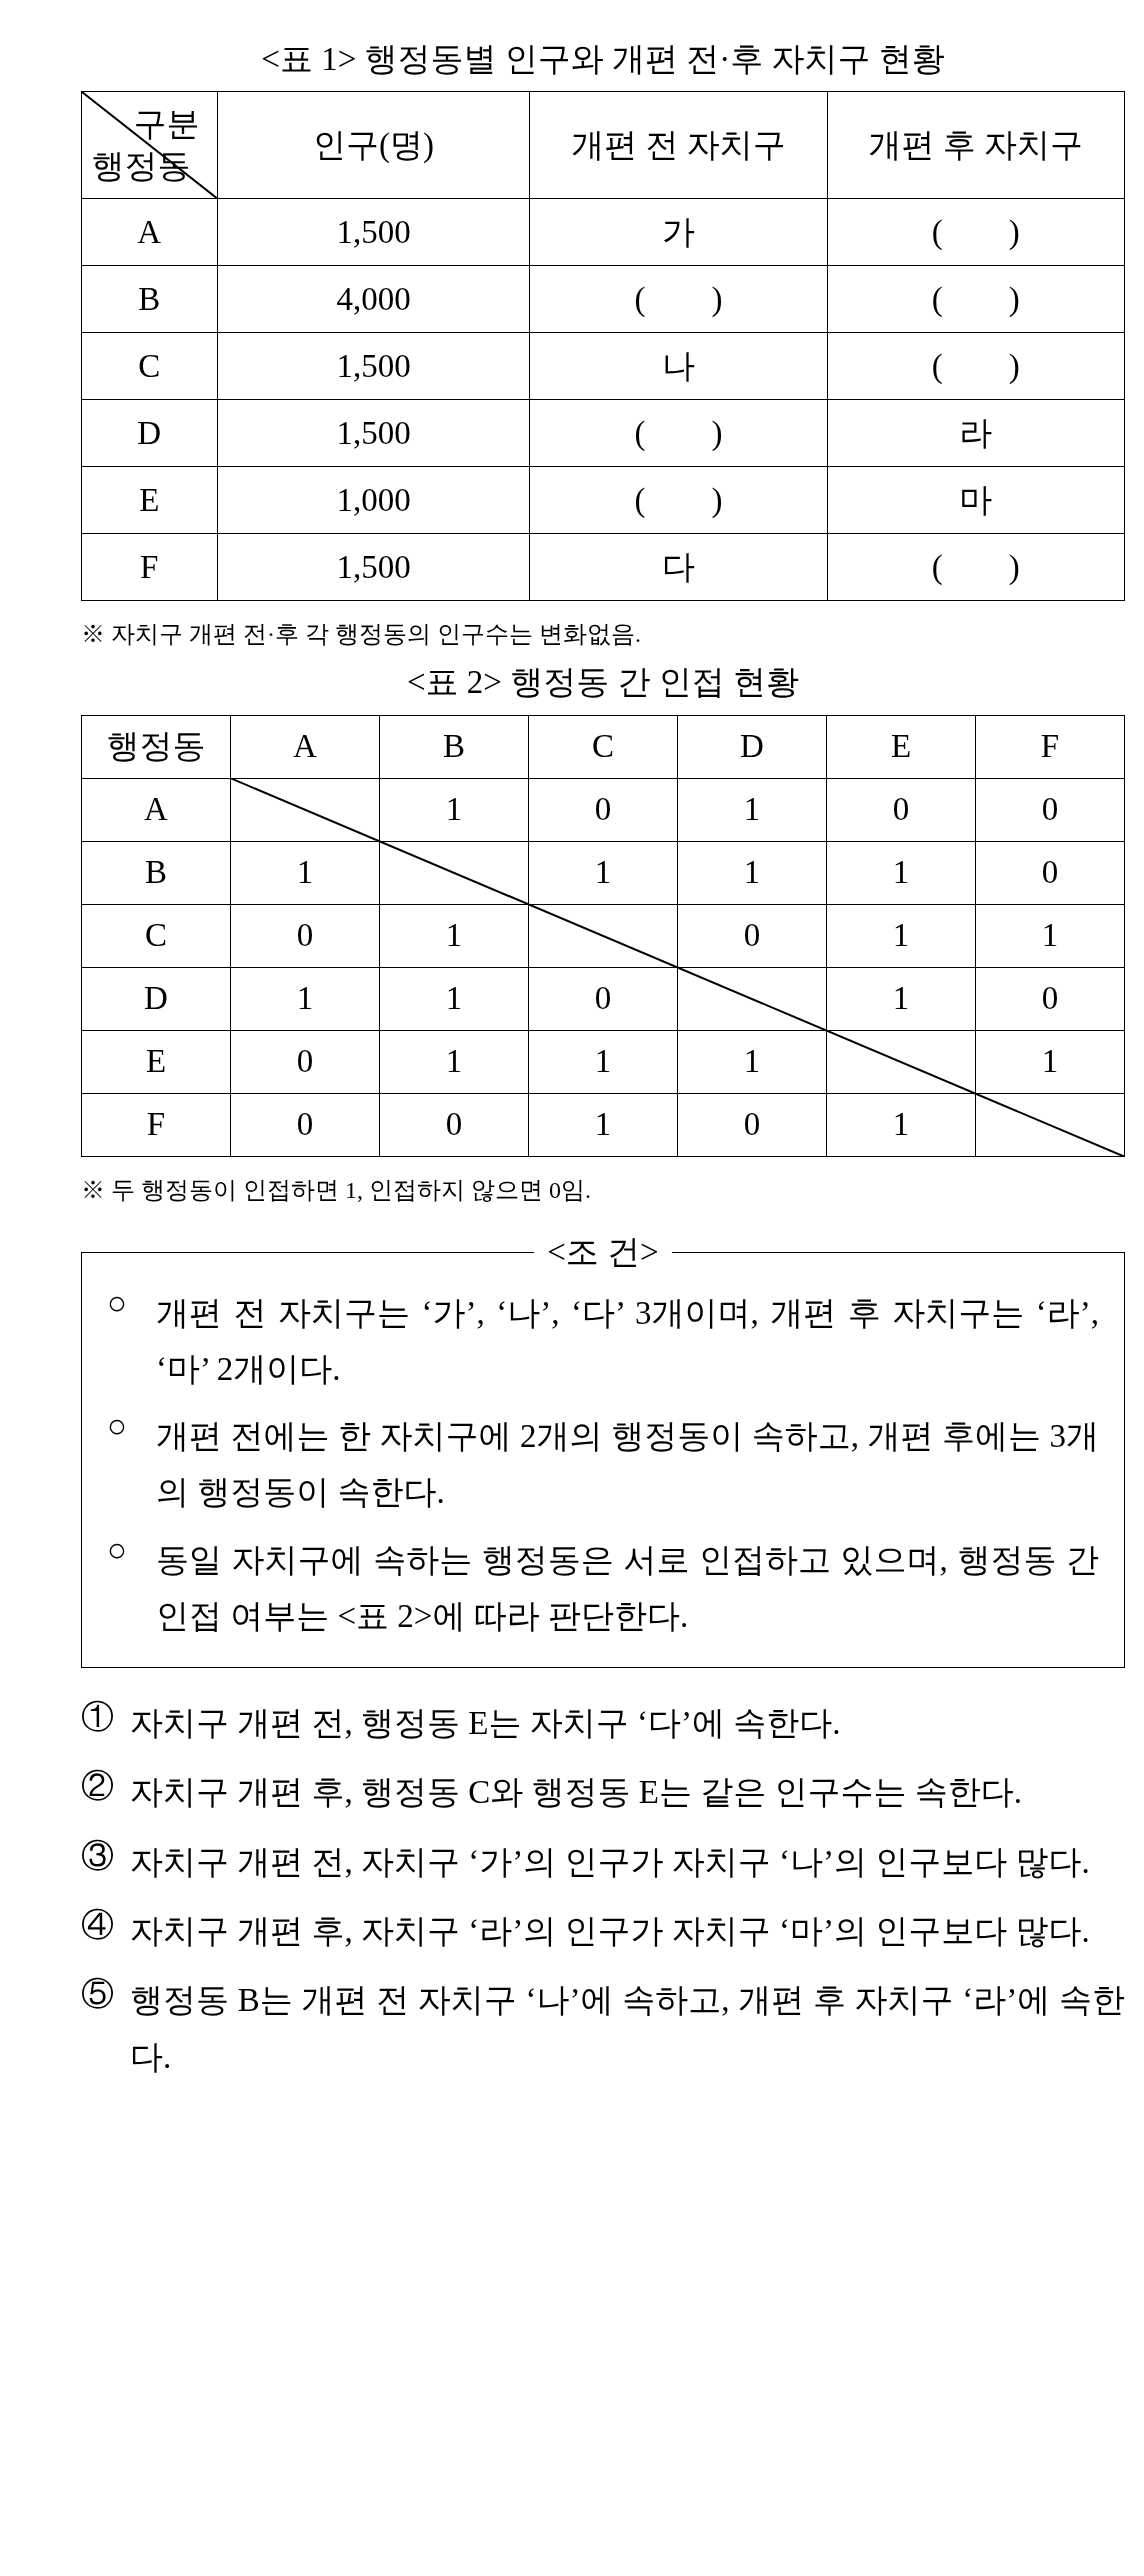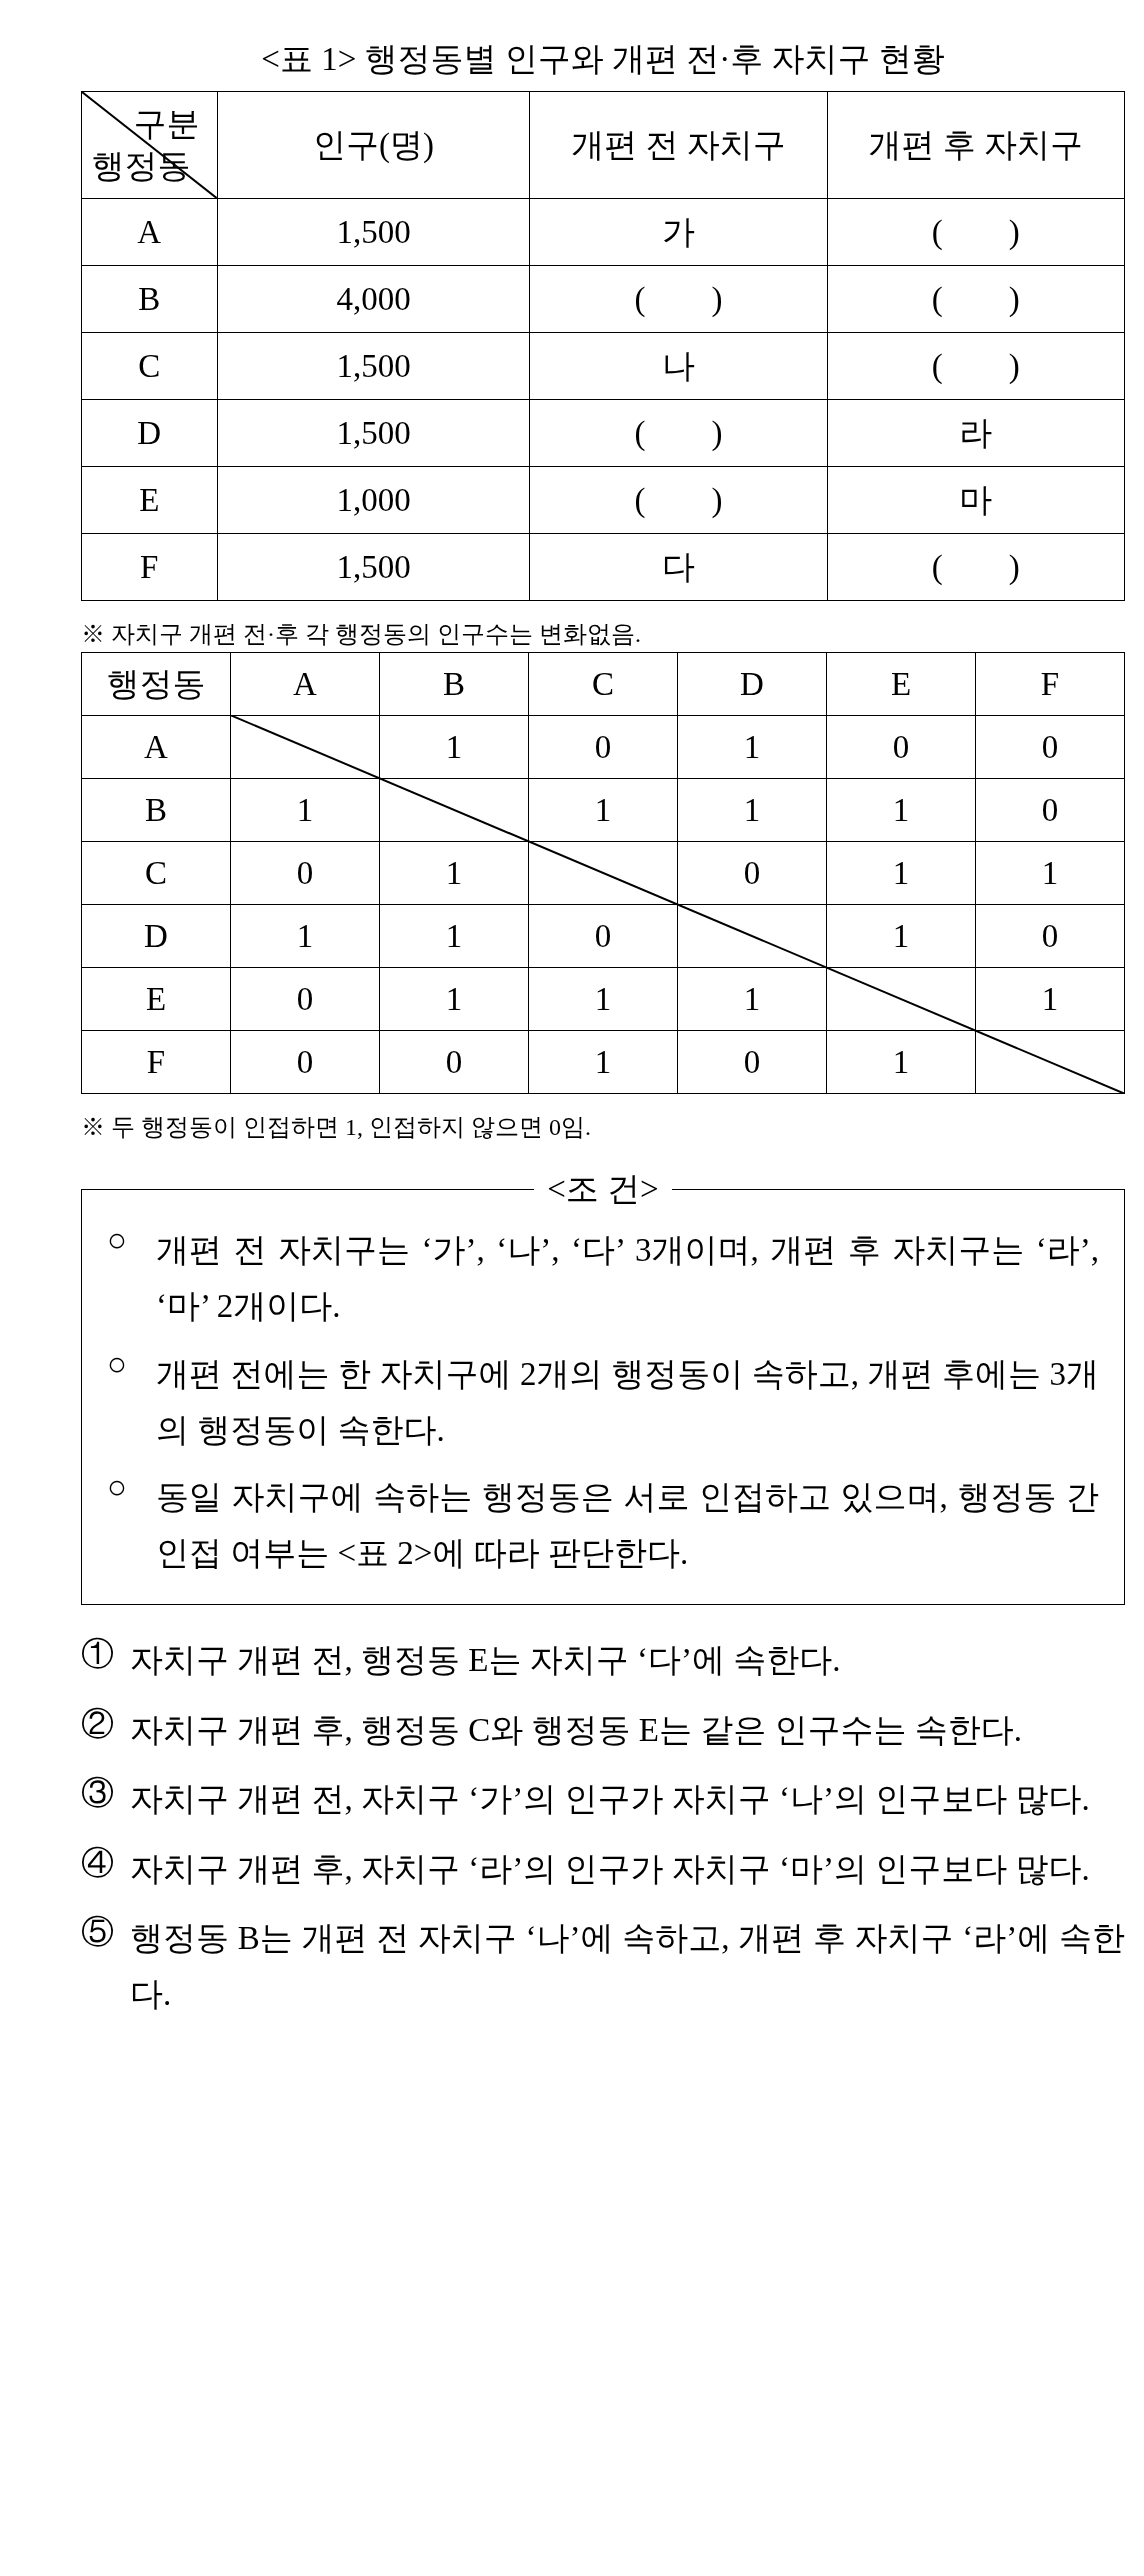--- a/index.html
+++ b/index.html
@@ -148,20 +148,21 @@
             <td>F</td>
             <td>1,500</td>
             <td>다</td>
             <td>(  )</td>
           </tr>
         </tbody>
     </table>
 
     <div class="note">※  자치구 개편 전·후 각 행정동의 인구수는 변화없음.</div>
 
+    <div class="caption">&lt;표 2&gt; 행정동 간 인접 현황</div>
 
     <div class="t2-wrap">
       <table class="t2">
         <thead>
             <tr id="t2-head">
               <th>행정동</th>
               <th>A</th>
               <th>B</th>
               <th>C</th>
               <th>D</th>

